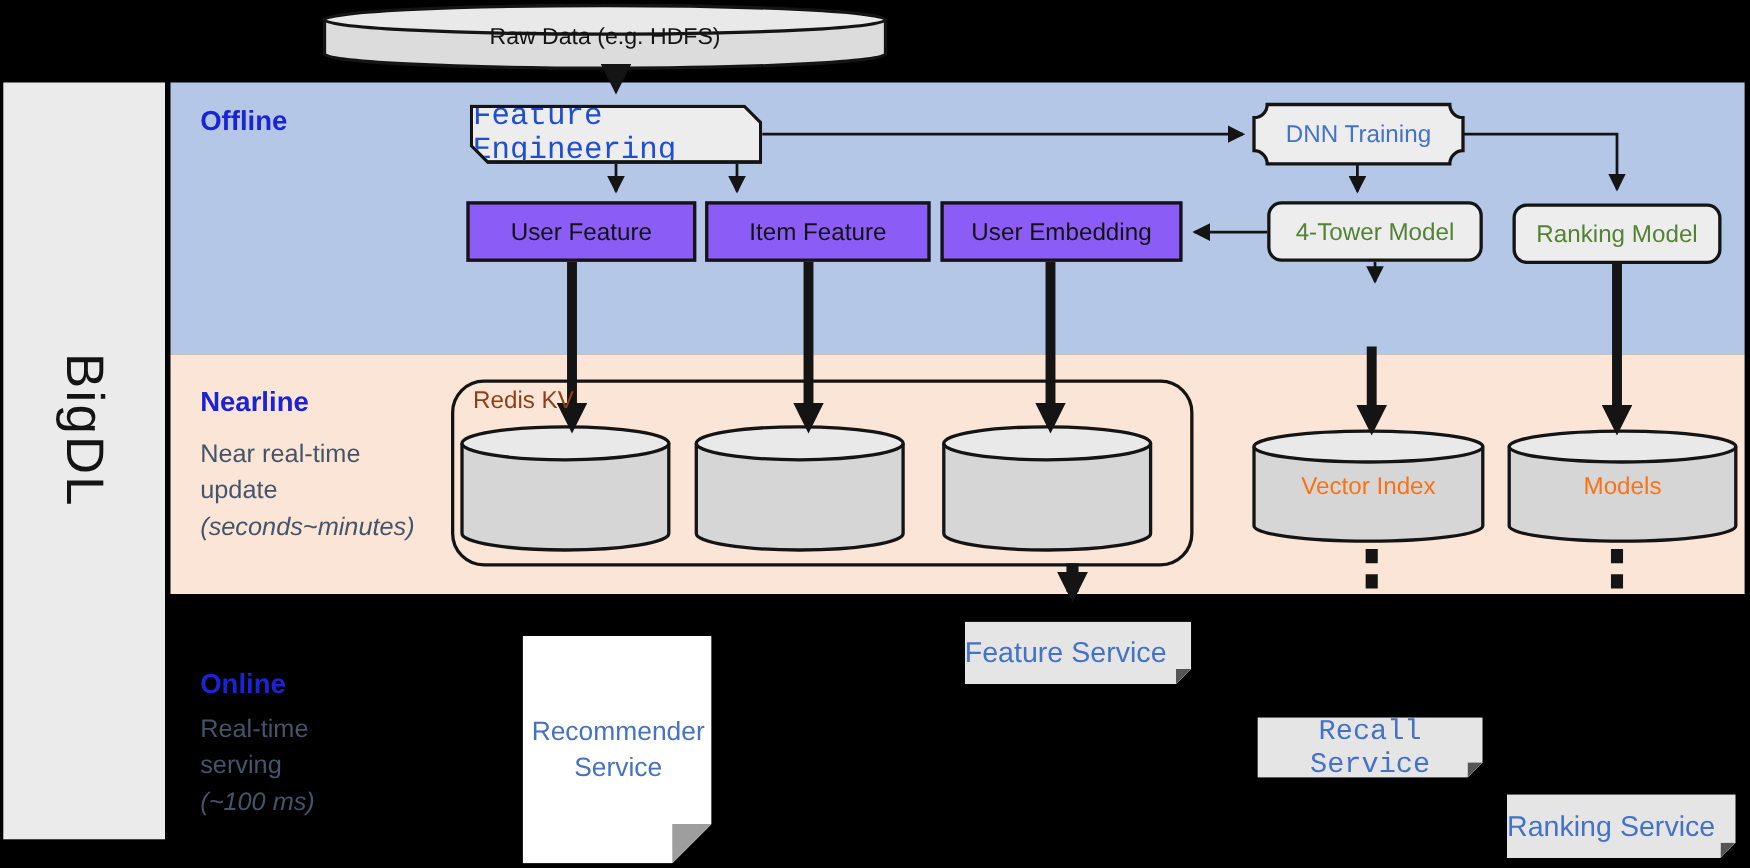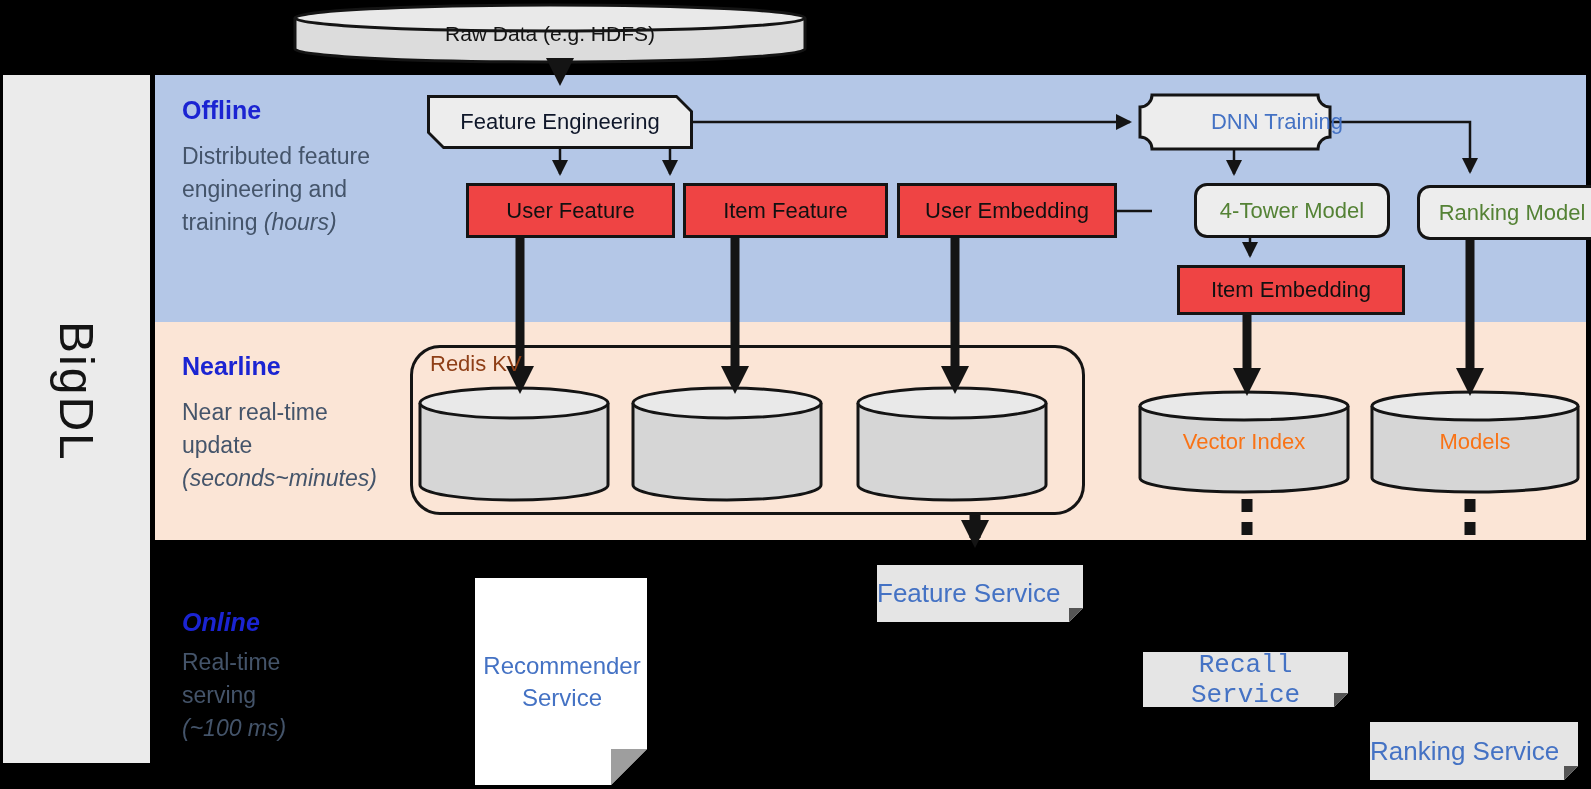--- a/index.html
+++ b/index.html
@@ -15,30 +15,30 @@
   .sidebar{position:absolute;left:3px;top:75px;width:147px;height:688px;background:#ebebeb;
     display:flex;align-items:center;justify-content:center;}
   .sidebar-label{writing-mode:vertical-rl;font-size:48px;color:#141414;letter-spacing:2px;
     transform:translateY(-28px);}
   
   .sec-title{position:absolute;left:182px;font-size:25px;font-weight:700;color:#1b24d2;}
   .sec-sub{position:absolute;left:182px;font-size:23px;color:#44546a;line-height:33px;}
   .sec-sub .it{font-style:italic;}
   
   .node{position:absolute;box-sizing:border-box;display:flex;align-items:center;justify-content:center;
-    font-size:22px;text-align:center;margin-left:42px;}
-  .gray-box{background:#ef4444;border:3px solid #141414;color:#111;}
+    font-size:22px;text-align:center;}
+  .gray-box{background:#8b5cf6;border:3px solid #141414;color:#111;}
   .round-box{background:#ededed;border:3px solid #141414;border-radius:13px;color:#548235;}
   .blue-text{color:#4472c4;}
   
   .chamfer-outer{position:absolute;background:#141414;
     clip-path:polygon(0 0,calc(100% - 16px) 0,100% 16px,100% 100%,16px 100%,0 calc(100% - 16px));}
   .chamfer-inner{position:absolute;inset:3px;background:#ededed;
     clip-path:polygon(0 0,calc(100% - 14px) 0,100% 14px,100% 100%,14px 100%,0 calc(100% - 14px));
-    display:flex;align-items:center;justify-content:center;font-size:22px;color:#0f172a;}
+    display:flex;align-items:center;justify-content:center;font-size:28px;color:#1d4ed8;font-family:Liberation Mono, monospace;}
   
   .redis-frame{position:absolute;left:410px;top:345px;width:675px;height:170px;box-sizing:border-box;
     border:3px solid #141414;border-radius:30px;background:transparent;}
   .redis-label{position:absolute;left:430px;top:351px;font-size:22px;color:#8f3f17;}
   .cyl-label{position:absolute;display:flex;align-items:center;justify-content:center;
     font-size:22px;color:#f97316;}
   
   .card{position:absolute;background:#e5e5e5;display:flex;align-items:center;justify-content:flex-start;
     font-size:26px;color:#4472c4;text-align:center;
     clip-path:polygon(0 0,100% 0,100% calc(100% - 14px),calc(100% - 14px) 100%,0 100%);}
@@ -128,46 +128,42 @@
     <g stroke="#141414" stroke-width="11" fill="none" stroke-dasharray="13 10">
       <line x1="975" y1="512" x2="975" y2="538" marker-end="url(#ah-thick)"></line>
       <line x1="1247" y1="499" x2="1247" y2="540"></line>
       <line x1="1470" y1="499" x2="1470" y2="540"></line>
     </g>
   </svg>
 
   <div class="hdfs-label">Raw Data (e.g. HDFS)</div>
 
   <div class="sec-title" style="top:96px;">Offline</div>
-  <div class="sec-sub" style="top:140px;width:195px;">
-    <span>Distributed feature engineering and training </span><span class="it">(hours)</span>
-  </div>
 
   <div class="chamfer-outer" style="left:427px;top:95px;width:266px;height:54px;">
     <div class="chamfer-inner">Feature Engineering</div>
   </div>
   <div class="node blue-text" style="left:1140px;top:95px;width:190px;height:54px;">DNN Training</div>
 
   <div class="node gray-box" style="left:424px;top:183px;width:209px;height:55px;">User Feature</div>
   <div class="node gray-box" style="left:641px;top:183px;width:205px;height:55px;">Item Feature</div>
   <div class="node gray-box" style="left:855px;top:183px;width:220px;height:55px;">User Embedding</div>
   <div class="node round-box" style="left:1152px;top:183px;width:196px;height:55px;">4-Tower Model</div>
   <div class="node round-box" style="left:1375px;top:185px;width:190px;height:55px;">Ranking Model</div>
-  <div class="node gray-box" style="left:1135px;top:265px;width:228px;height:50px;">Item Embedding</div>
 
   <div class="sec-title" style="top:352px;">Nearline</div>
   <div class="sec-sub" style="top:396px;width:200px;">
     <span>Near real-time update </span><span class="it">(seconds~minutes)</span>
   </div>
 
   <div class="redis-label">Redis KV</div>
   <div class="cyl-label" style="left:1140px;top:418px;width:208px;height:48px;">Vector Index</div>
   <div class="cyl-label" style="left:1372px;top:418px;width:206px;height:48px;">Models</div>
 
-  <div class="sec-title" style="top:608px;font-style:italic;">Online</div>
+  <div class="sec-title" style="top:608px;">Online</div>
   <div class="sec-sub" style="top:646px;width:130px;">
     <span>Real-time serving </span><span class="it">(~100 ms)</span>
   </div>
 
   <div class="doc" style="left:475px;top:578px;width:172px;height:207px;padding-left:12px;">
     <span>Recommender Service</span>
     <span class="fold"></span>
   </div>
   <div class="card" style="left:877px;top:565px;width:206px;height:57px;">
     <span>Feature Service</span>

